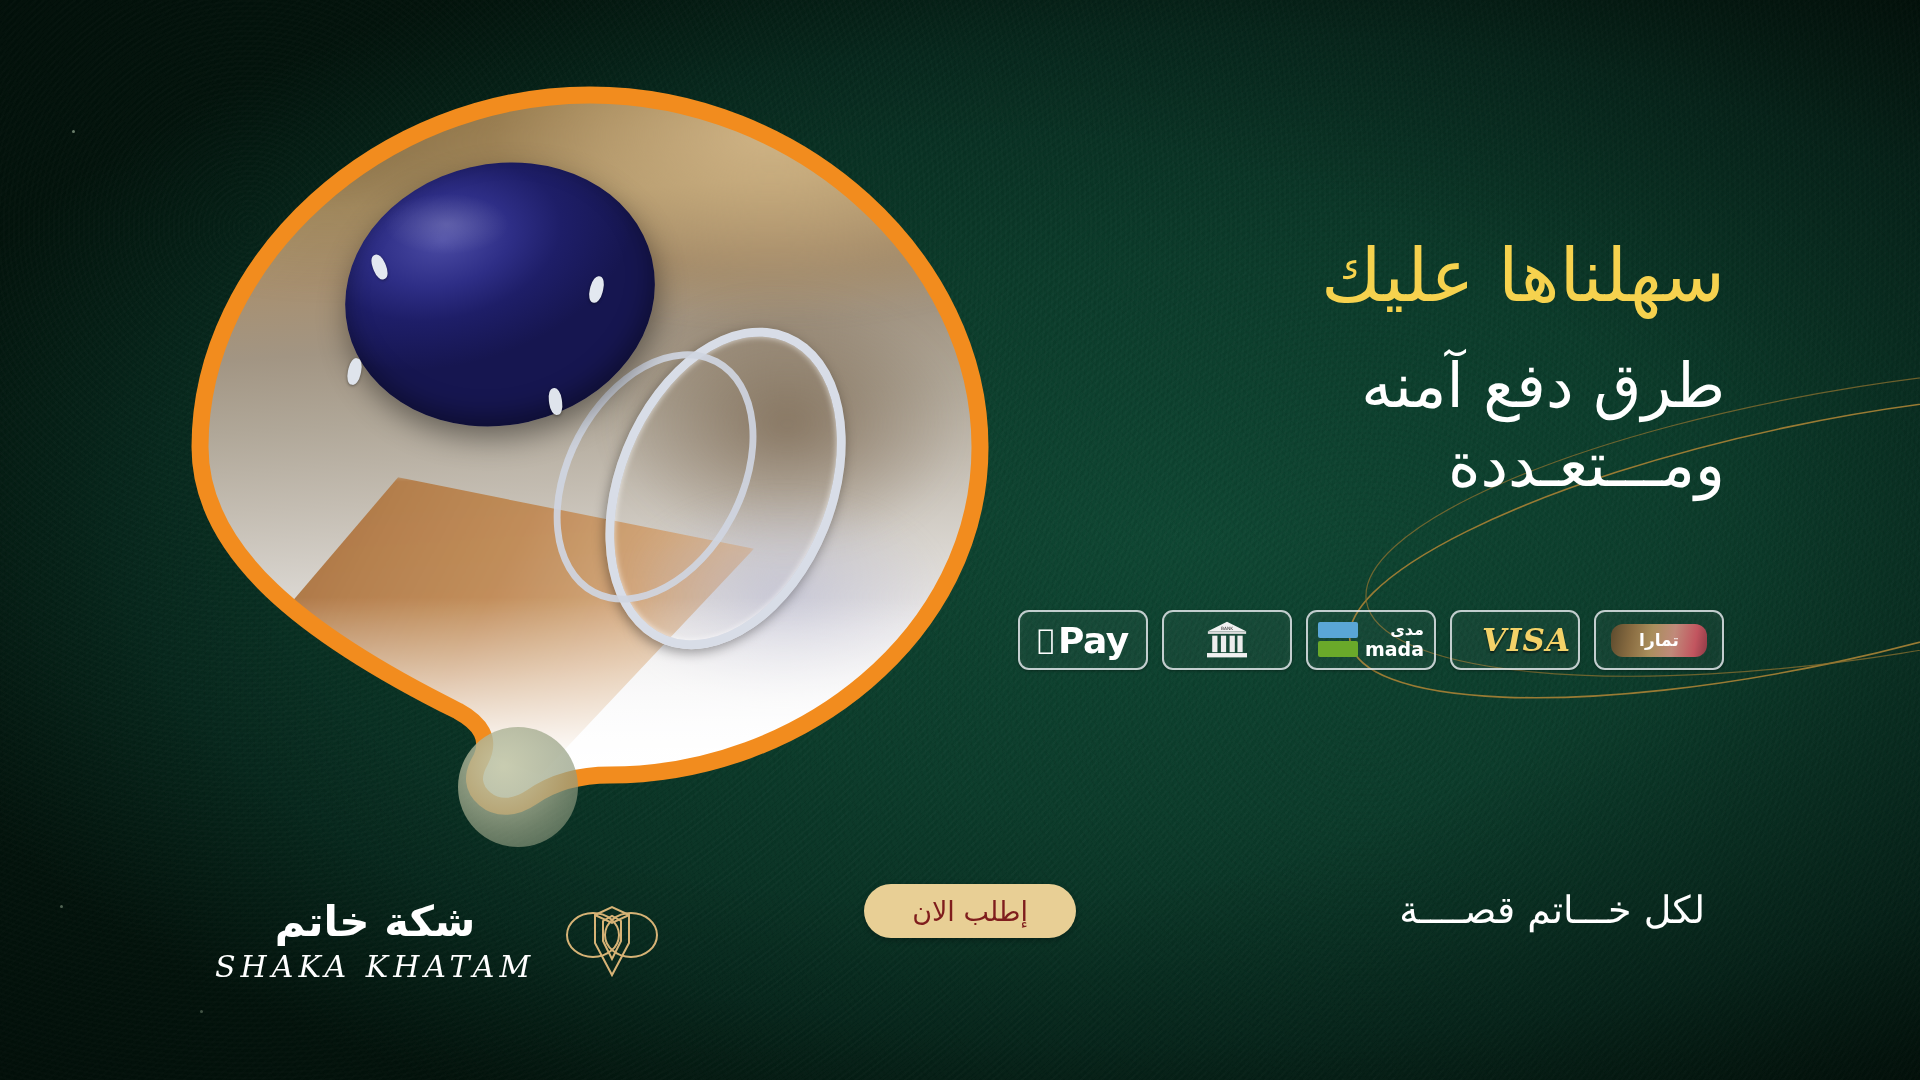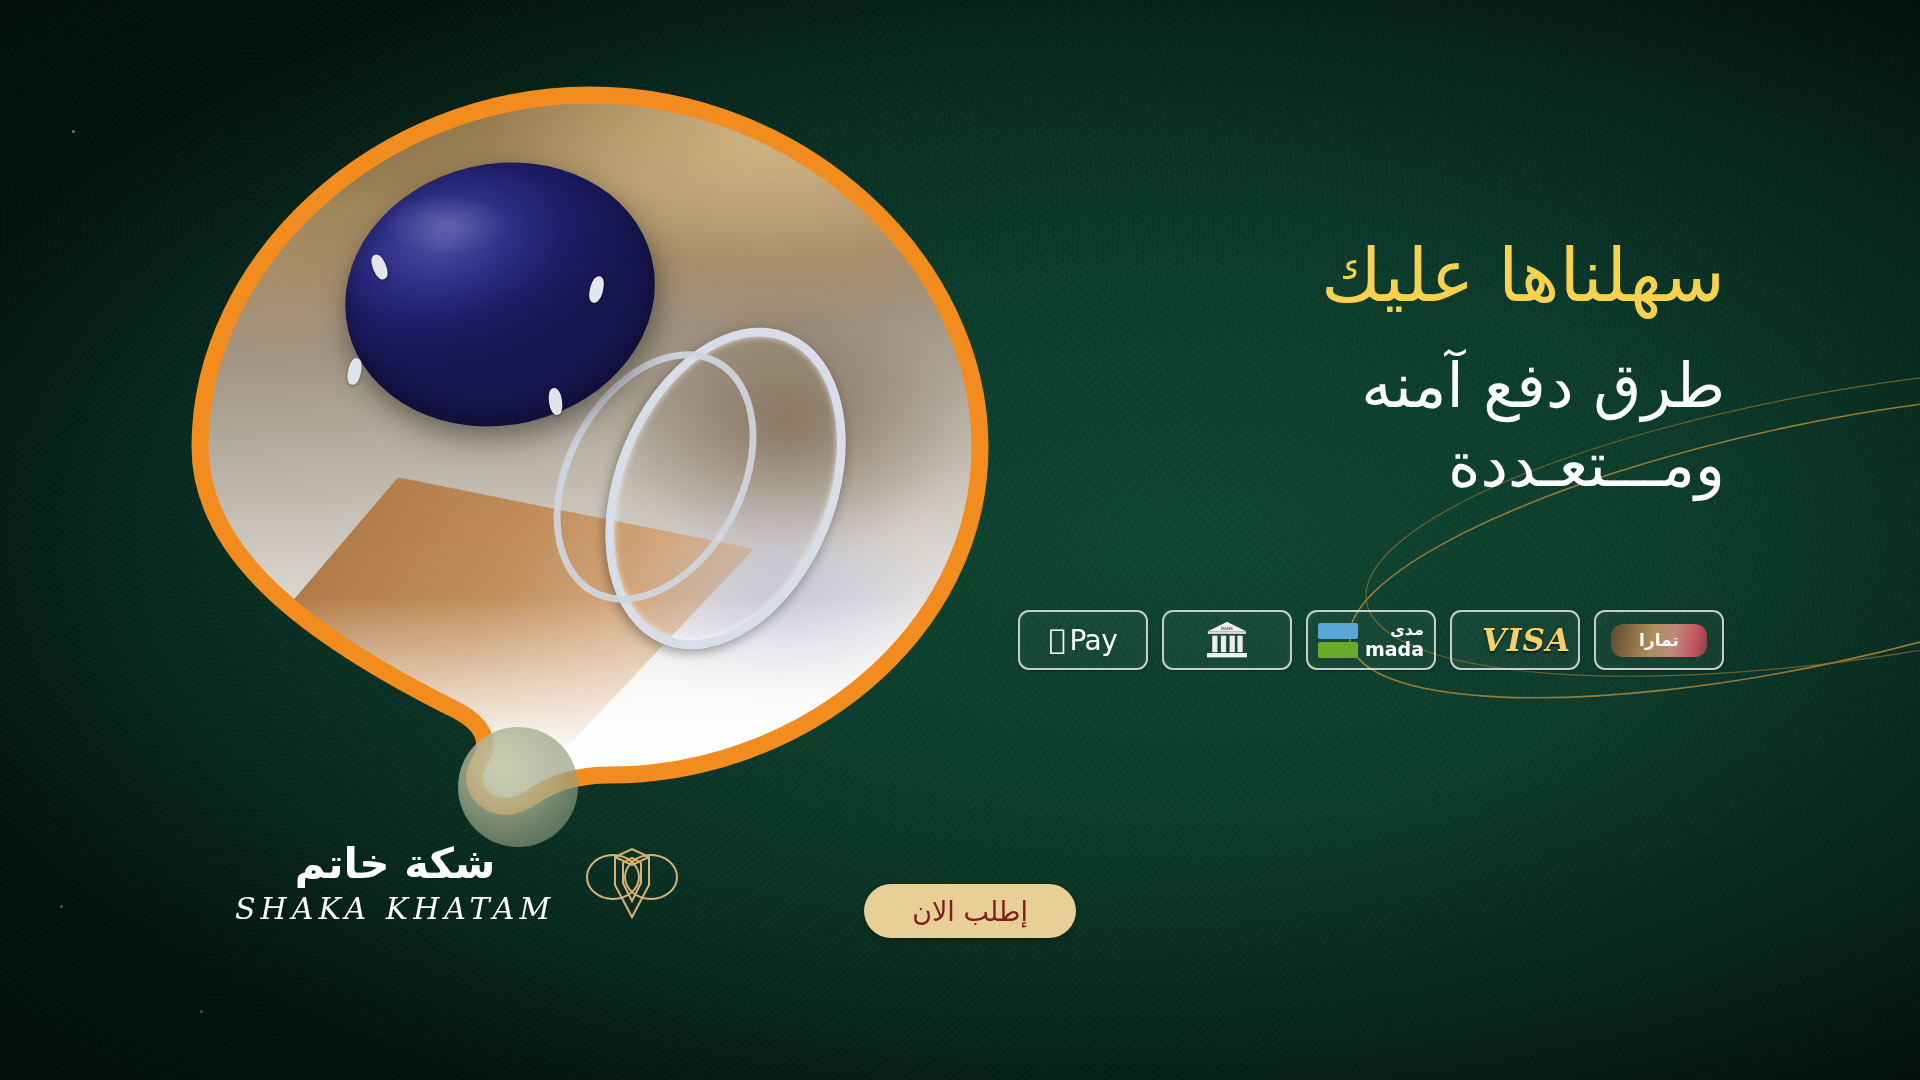--- a/index.html
+++ b/index.html
@@ -84,37 +84,37 @@
     font-family:"DejaVu Serif","Liberation Serif",serif;
     font-style:italic; font-weight:bold; font-size:31px; letter-spacing:1px;
     color:#f4d268; text-shadow:0 2px 2px rgba(0,0,0,.55);margin-left:23px;
   }
   .tamara-pill {
     width:96px; height:33px; border-radius:12px;
     background:linear-gradient(100deg,#5c4a2d 0%,#8a6d42 22%,#a98e5c 42%,#c08a7a 64%,#c2555f 86%,#8e3a46 100%);
     display:flex; align-items:center; justify-content:center;
   }
   .tamara-txt { color:#fff; font-size:17px; font-weight:bold; }
-  .mada-box { display:flex; align-items:center; gap:7px; }
+  .mada-box { display:flex; gap:7px; }
   .mada-bars { display:flex; flex-direction:column; gap:3px; }
   .mada-bars i { display:block; width:40px; height:16px; border-radius:2px; }
   .mada-blue { background:#5aa6d6; }
   .mada-green { background:#6aa92a; }
   .mada-words { display:flex; flex-direction:column; line-height:1; }
   .mada-ar { color:#ffffff; font-size:16px; font-weight:bold; direction:rtl; }
   .mada-en { color:#ffffff; font-size:19px; font-weight:bold; margin-top:2px; }
   .bank-ico { width:42px; height:40px; }
   .applepay { display:flex; align-items:center; gap:4px; color:#fff; }
   .apple-glyph { font-size:28px; line-height:1; }
-  .pay-word { font-size:28px; font-weight:400; letter-spacing:-.5px; }
+  .pay-word { font-size:36px; font-weight:700; letter-spacing:-.5px; }
 
   
   .brand-lockup {
-    position:absolute; left:215px; top:839px;
-    display:flex; align-items:center; gap:22px;margin-left:20px;
+    position:absolute; left:215px; top:897px;
+    display:flex; align-items:center; gap:22px;
   }
   .brand-names { display:flex; flex-direction:column; align-items:center; }
   .brand-ar {
     color:#ffffff; font-size:42px; font-weight:bold; direction:rtl;
     letter-spacing:-1px; line-height:1;
   }
   .brand-en {
     color:#ffffff; font-family:"DejaVu Serif","Liberation Serif",serif;
     font-size:30px; letter-spacing:5px; margin-top:9px; line-height:1;font-style:italic;
   }
@@ -281,14 +281,15 @@
         <ellipse cx="74" cy="38" rx="26" ry="22"></ellipse>
         <path d="M38,18 L55,10 L72,18 L72,46 L55,78 L38,46 Z"></path>
         <path d="M46,24 L55,19 L64,24 L64,44 L55,62 L46,44 Z"></path>
         <path d="M38,18 L55,26 L72,18"></path>
       </g>
     </svg>
   </div>
 
   <button class="cta-button">إطلب الان</button>
 
+  <div class="tagline">لكل خـــاتم قصــــة</div>
 
 </div>
 
 </body></html>

